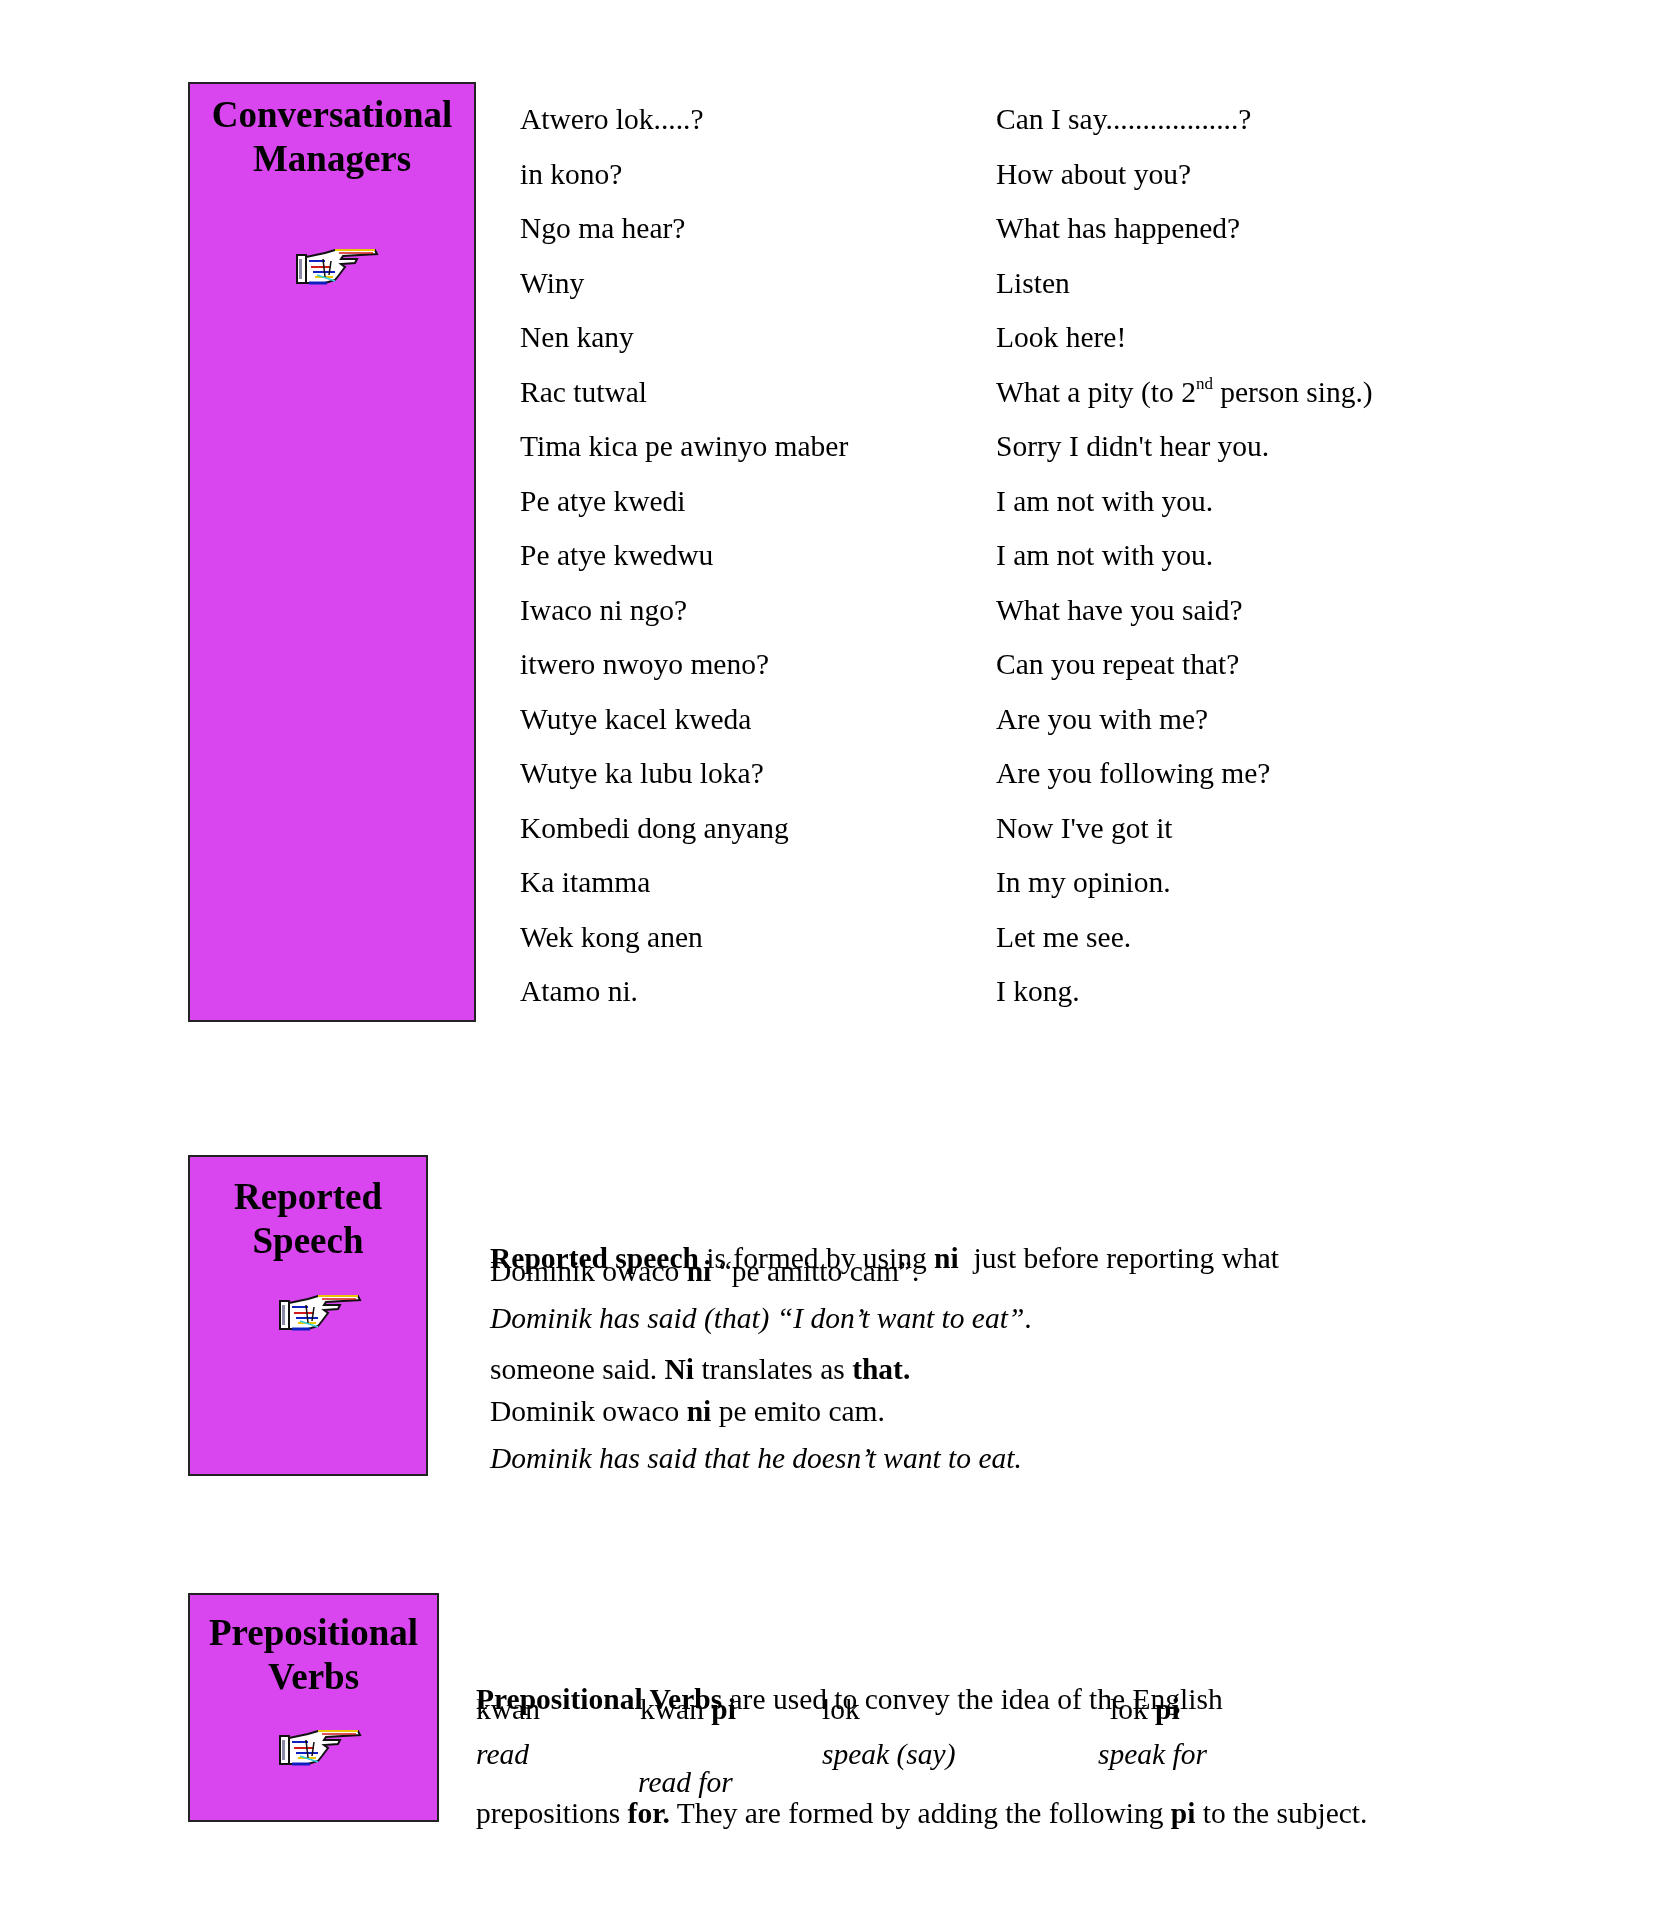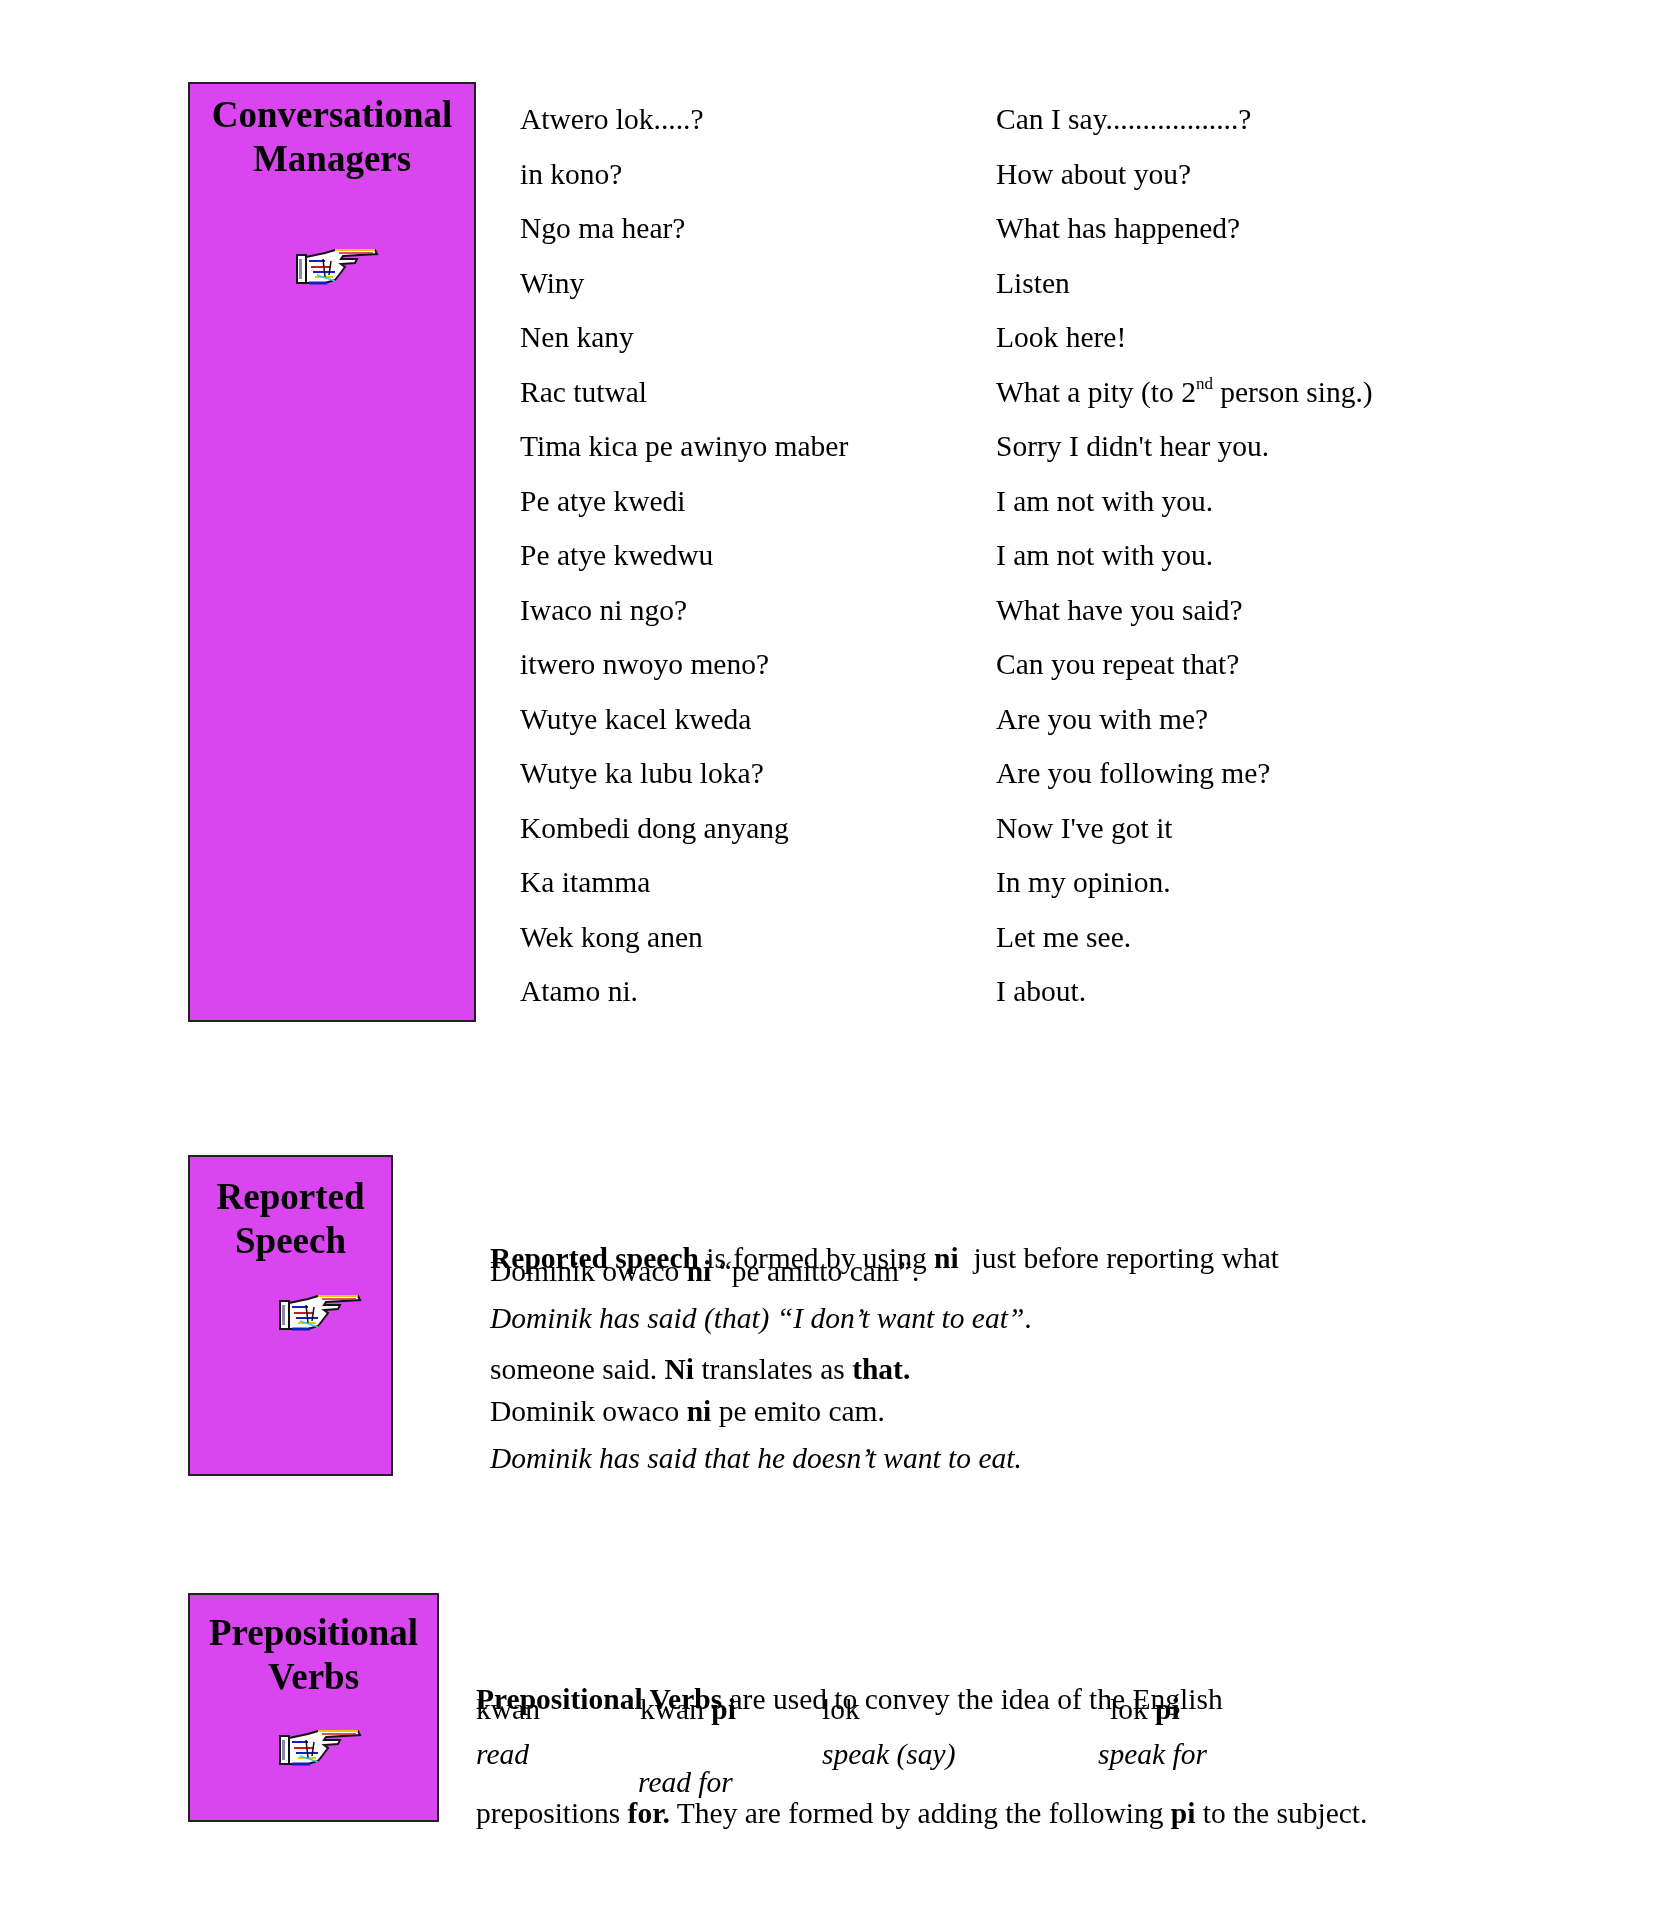--- a/index.html
+++ b/index.html
@@ -78,24 +78,24 @@
     <div class="row" style="left: 996px; top: 701.5px;">Are you with me?</div>
     <div class="row" style="left: 520px; top: 756px;">Wutye ka lubu loka?</div>
     <div class="row" style="left: 996px; top: 756px;">Are you following me?</div>
     <div class="row" style="left: 520px; top: 810.5px;">Kombedi dong anyang</div>
     <div class="row" style="left: 996px; top: 810.5px;">Now I've got it</div>
     <div class="row" style="left: 520px; top: 865px;">Ka itamma</div>
     <div class="row" style="left: 996px; top: 865px;">In my opinion.</div>
     <div class="row" style="left: 520px; top: 919.5px;">Wek kong anen</div>
     <div class="row" style="left: 996px; top: 919.5px;">Let me see.</div>
     <div class="row" style="left: 520px; top: 974px;">Atamo ni.</div>
-    <div class="row" style="left: 996px; top: 974px;">I about.</div>
+    <div class="row" style="left: 996px; top: 974px;">I kong.</div>
   </div>
 
-<div class="box" style="left:188px; top:1155px; width:205px; height:321px;">
+<div class="box" style="left:188px; top:1155px; width:240px; height:321px;">
   <div class="box-title" style="top:18px;">
     <div>Reported</div>
     <div>Speech</div>
   </div>
   <svg class="hand" viewBox="0 0 84 40" style="left:88px; top:136px;">
     <use href="#hand-shape"></use>
   </svg>
 </div>
 
 <div class="para" style="left:490px; top:1166px;">

